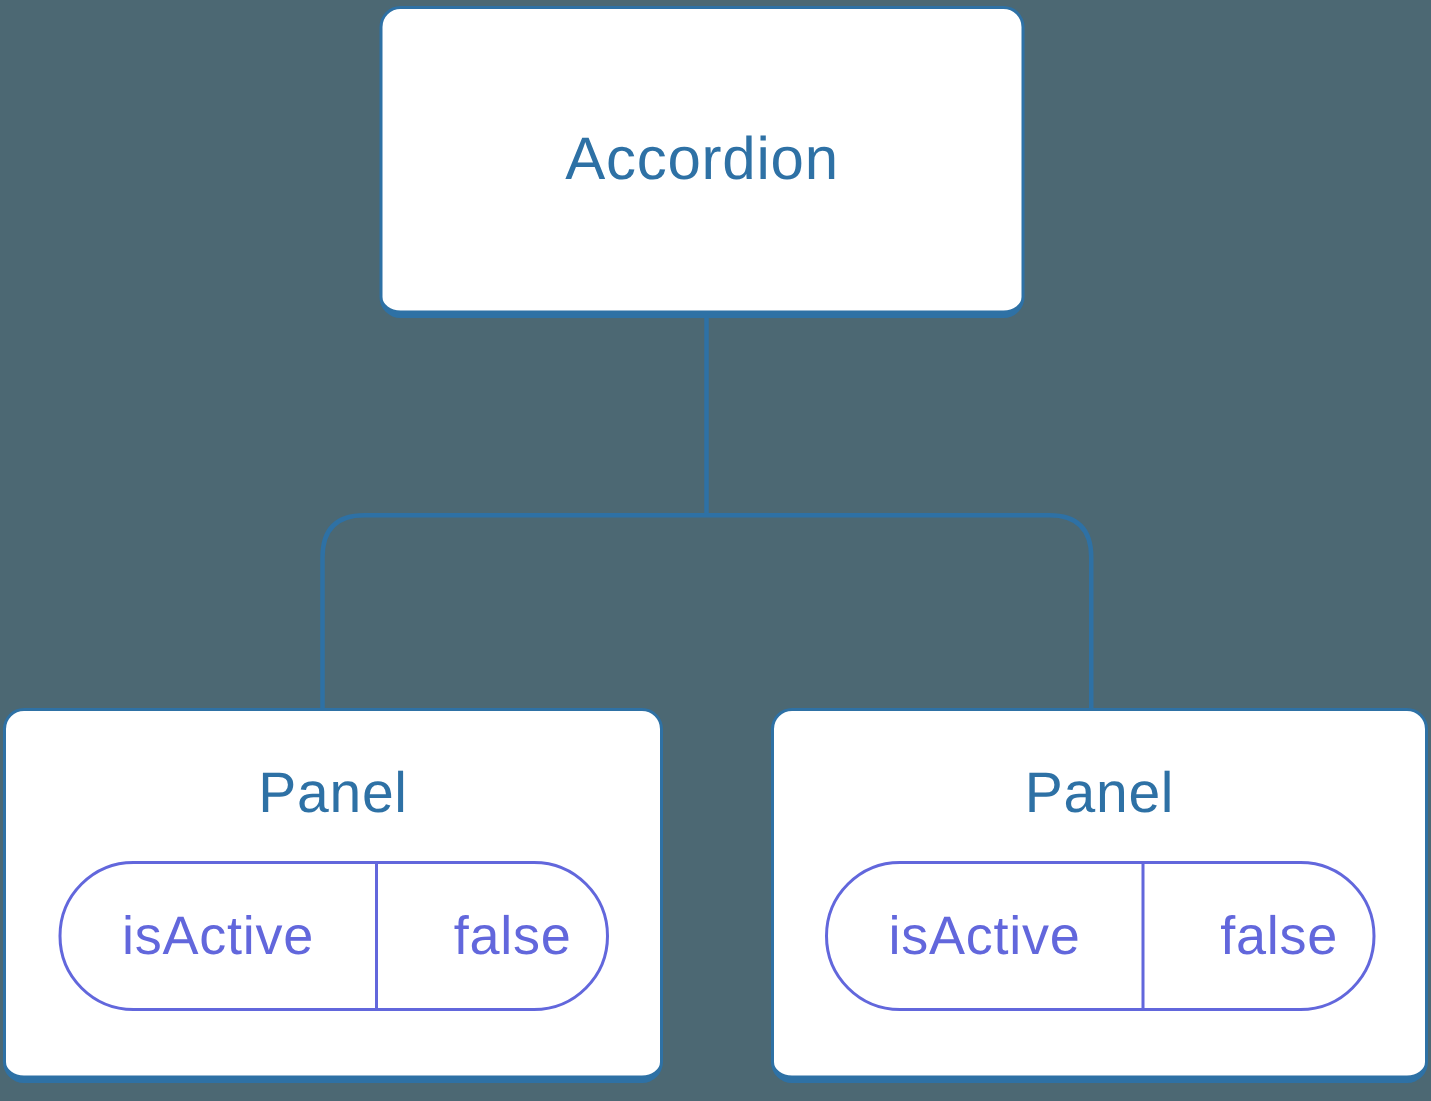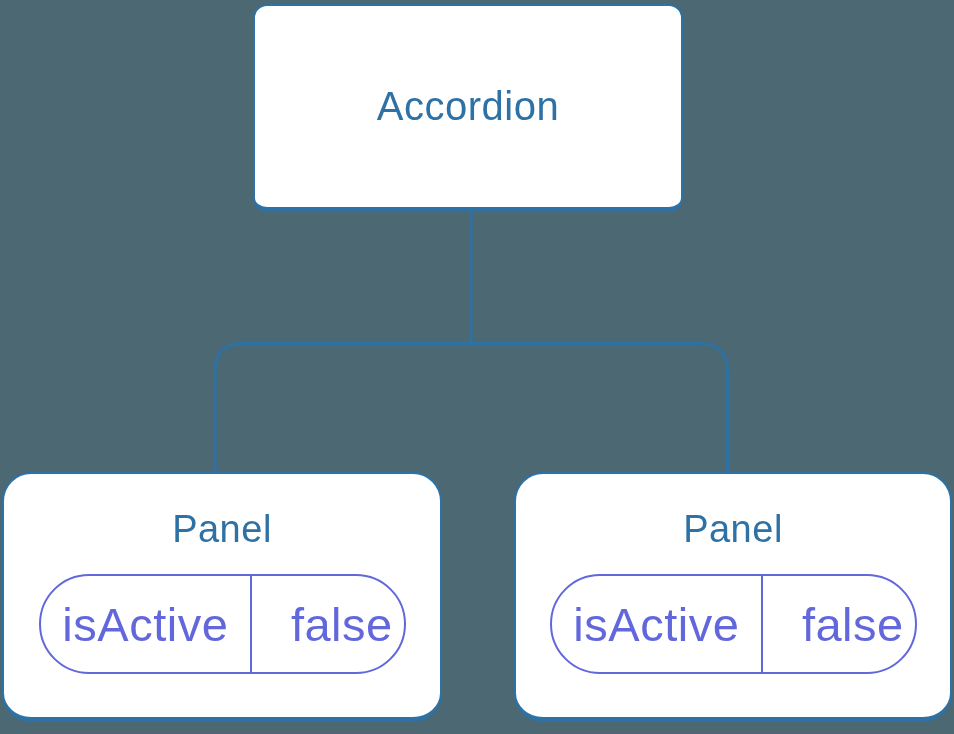--- a/index.html
+++ b/index.html
@@ -41,21 +41,20 @@
     letter-spacing: 0.5px;
   }
   .node-panel {
     top: 472px;
     height: 250px;
     display: flex;
     flex-direction: column;
     align-items: center;
     padding-top: 36px;
     box-sizing: border-box;
-    border-radius: 29px;
   }
   .node-panel-left  { left: 2px;  width: 440px; }
   .node-panel-right { left: 514px; width: 438px; }
   .panel-title {
     color: #2E71A5;
     font-size: 38px;
     font-weight: 500;
     line-height: 1;
     margin-bottom: 26px;
     letter-spacing: 0.5px;
@@ -78,21 +77,21 @@
   }
   .state-value-cell {
     flex: 1;
     display: flex;
     align-items: center;
     justify-content: center;
     margin-left: 28px;
   }
   .state-text {
     color: #6267DC;
-    font-size: 47px;
+    font-size: 36px;
     font-weight: 400;
     letter-spacing: 0.5px;
   }
 </style>
 </head>
 <body>
 
 <div class="canvas">
 
   <svg class="connectors" viewBox="0 0 954 734" xmlns="http://www.w3.org/2000/svg">

